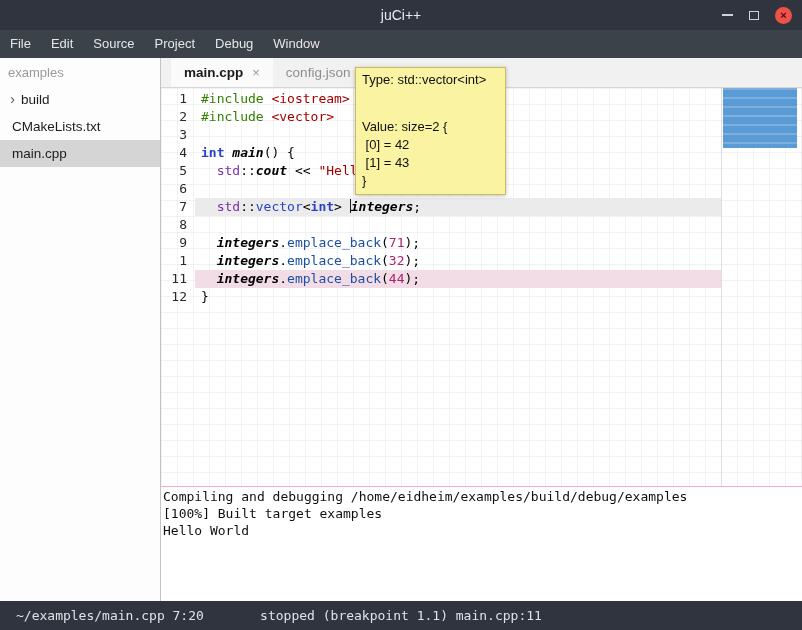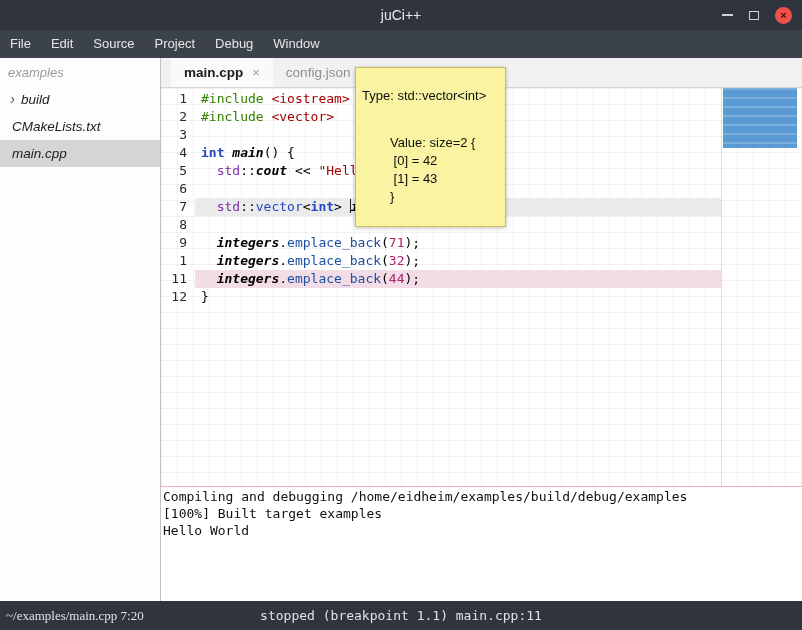--- a/index.html
+++ b/index.html
@@ -36,21 +36,21 @@
     height:28px; background: var(--menubar,#3c424a);
     display:flex; align-items:stretch; padding-left:0;
   }
   .menu-item {
     padding:0 10px; line-height:28px; color:#e4e6e8; font-size:13px;
   }
   
   .main { display:flex; height:543px; }
   .sidebar {
     flex:0 0 161px; background:#fdfdfd;
-    border-right:1px solid #c3c3c3; overflow:hidden;font-style:italic;
+    border-right:1px solid #c3c3c3; overflow:hidden;
   }
   .sidebar-header { color:#9a9a9a; font-size:13px; padding:7px 8px 6px 8px; }
   .tree-item {
     height:27px; line-height:27px; font-size:13.5px; color:#1c1c1c;
     display:flex; align-items:center; padding-left:4px; cursor:default;
   }
   .tree-item.leaf { padding-left:12px; }
   .tree-item.selected { background: var(--selection,#d5d5d5); }
   .expander { width:17px; color:#555; font-size:14px; text-align:center; }
   .content { flex:1; display:flex; flex-direction:column; min-width:0; }
@@ -106,37 +106,37 @@
   .tok-ns   { color: var(--tok-ns,#7b2fa8); }
   .tok-var  { color: var(--tok-var,#000000); font-weight:bold;font-style:italic; }
   .tok-mem  { color: var(--tok-mem,#1c4fa0); }
   .tok-num  { color: var(--tok-num,#b0226e); }
   
   .tooltip {
     position:absolute; left:355px; top:67px; width:151px; z-index:10;
     background: var(--tooltip-bg,#f9f3a2);
     border:1px solid #c9bc5e;
     box-shadow:0 1px 4px rgba(0,0,0,0.25);
-    padding:20px 6px; font-size:13px; color:#101010; line-height:16px;
+    padding:4px 6px; font-size:13px; color:#101010; line-height:16px;
   }
   .tooltip-gap { height:30px; }
-  .tooltip-value div { line-height:18px; white-space:pre;margin-left:28px; }
+  .tooltip-value div { line-height:18px; white-space:pre; }
   
   .output {
     flex:1; background:#ffffff; border-top:1px solid #f9a8d4;
     font-family:"DejaVu Sans Mono", monospace; font-size:13px; line-height:17px;
     color:#101010; padding:1px 2px; overflow:hidden;
   }
   
   .statusbar {
     position:relative; height:29px; background:var(--statusbar,#2f343f);
     color:#dfe3e8; font-family:"DejaVu Sans Mono", monospace; font-size:13px;
     display:flex; align-items:center;
   }
-  .status-left { margin-left:6px;font-family:Liberation Serif, serif; }
+  .status-left { margin-left:16px; }
   .status-center { position:absolute; left:50%; transform:translateX(-50%); }
 </style>
 </head>
 <body>
 
 <div class="titlebar">
   <div class="window-title">juCi++</div>
   <div class="win-controls">
     <span class="btn-min"></span>
     <span class="btn-restore"></span>

